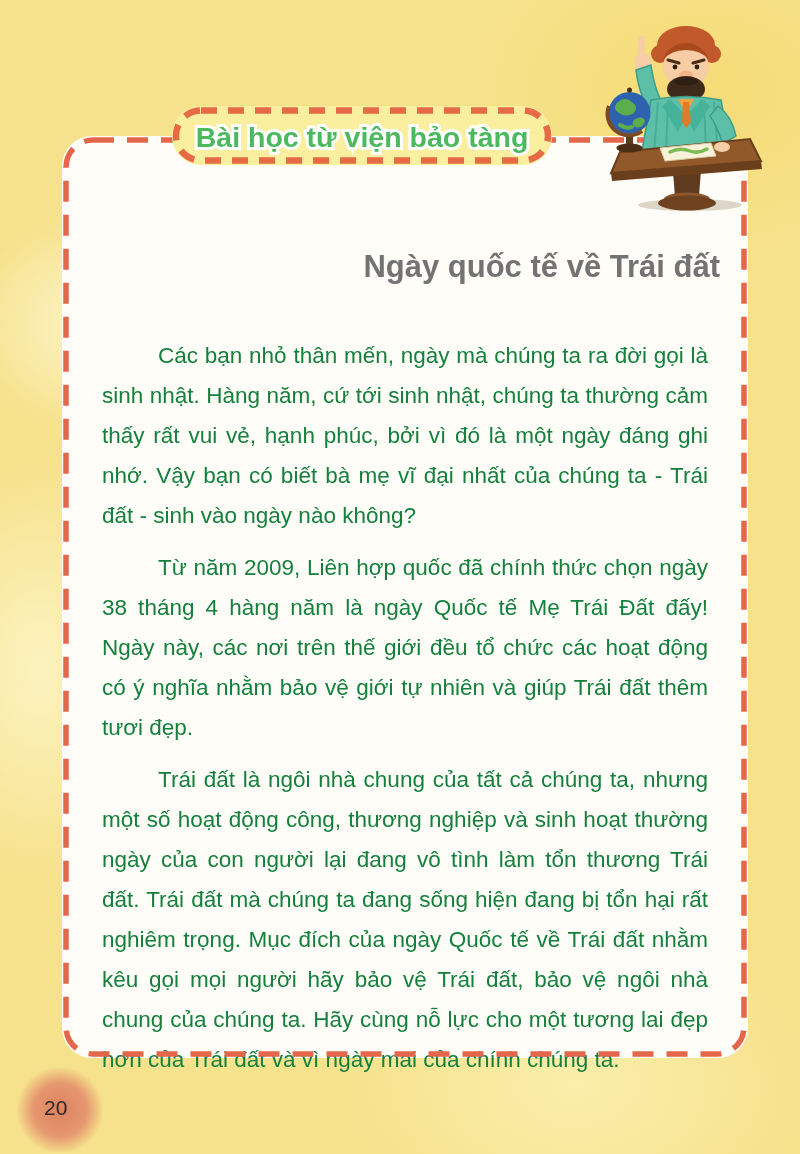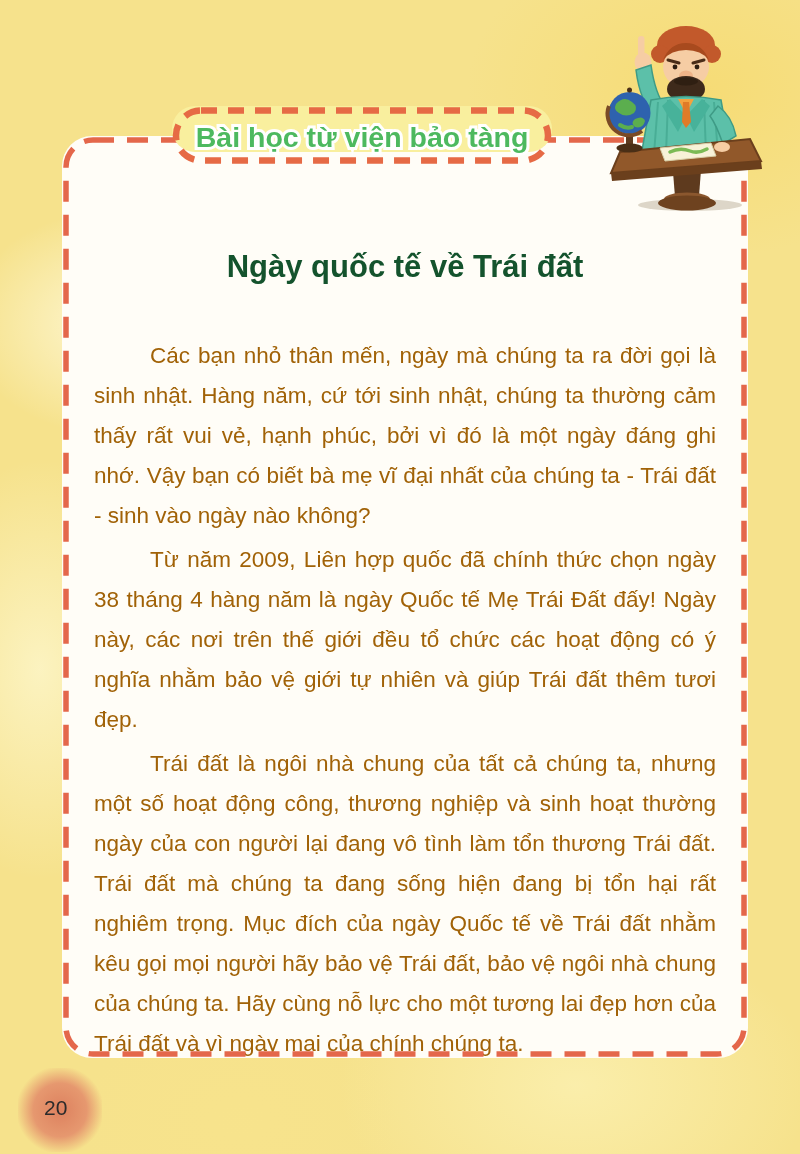--- a/index.html
+++ b/index.html
@@ -21,36 +21,36 @@
   }
   .content-box{
     position:absolute;left:62px;top:136px;width:686px;height:922px;
     background:#FFFDF7;border-radius:30px;
     box-sizing:border-box;padding:0 28px;
   }
   .content-box > svg.border-dash{
     position:absolute;left:0;top:0;pointer-events:none;
   }
   .badge{
-    position:absolute;left:172px;top:106px;width:380px;height:46px;
+    position:absolute;left:172px;top:106px;width:380px;height:59px;
     background:#F9EF9E;border-radius:29px;z-index:5;
   }
   .badge svg{position:absolute;left:0;top:0;}
   .prof{
     position:absolute;left:598px;top:20px;width:175px;height:192px;z-index:6;
   }
   .article-title{
     margin:112px 0 0 0;
-    text-align:center;font-weight:bold;font-size:31px;line-height:38px;
-    color:#14532d;
+    text-align:right;font-weight:bold;font-size:31px;line-height:38px;
+    color:#737373;
   }
   .article-body{margin-top:50px;}
   .article-body p{
-    margin:4px;padding:0;
-    font-size:22.5px;line-height:40px;color:#a16207;
+    margin:12px;padding:0;
+    font-size:22.5px;line-height:40px;color:#15803d;
     text-align:justify;text-indent:56px;
   }
   .pagenum-blob{
     position:absolute;left:18px;top:1068px;width:84px;height:84px;
     background:radial-gradient(ellipse at center,#DD815F 0%,#E6986F 45%,rgba(240,190,150,0) 74%);
   }
   .pagenum{
     position:absolute;left:44px;top:1096px;
     font-size:21px;color:#2B2B2B;z-index:2;
   }

